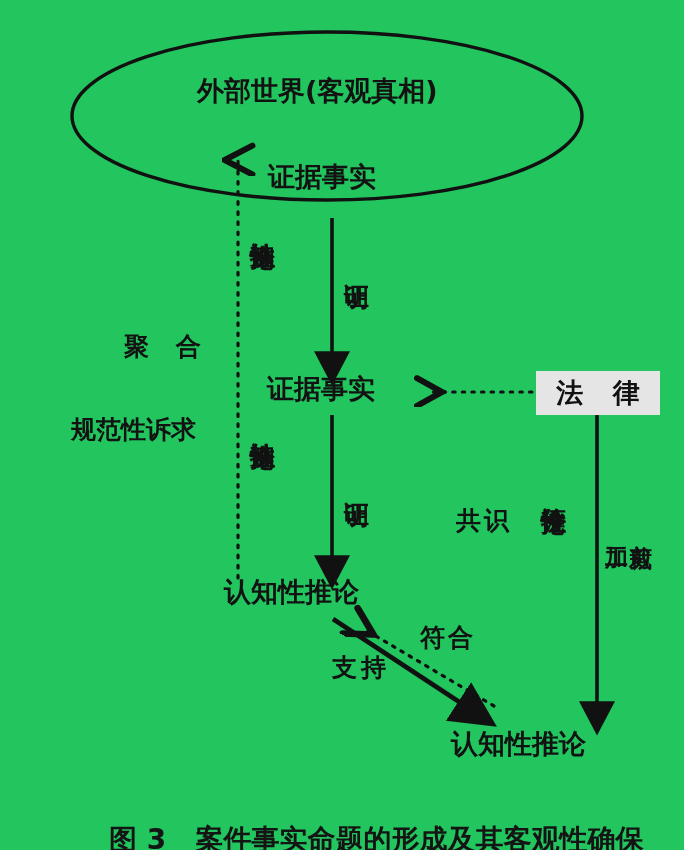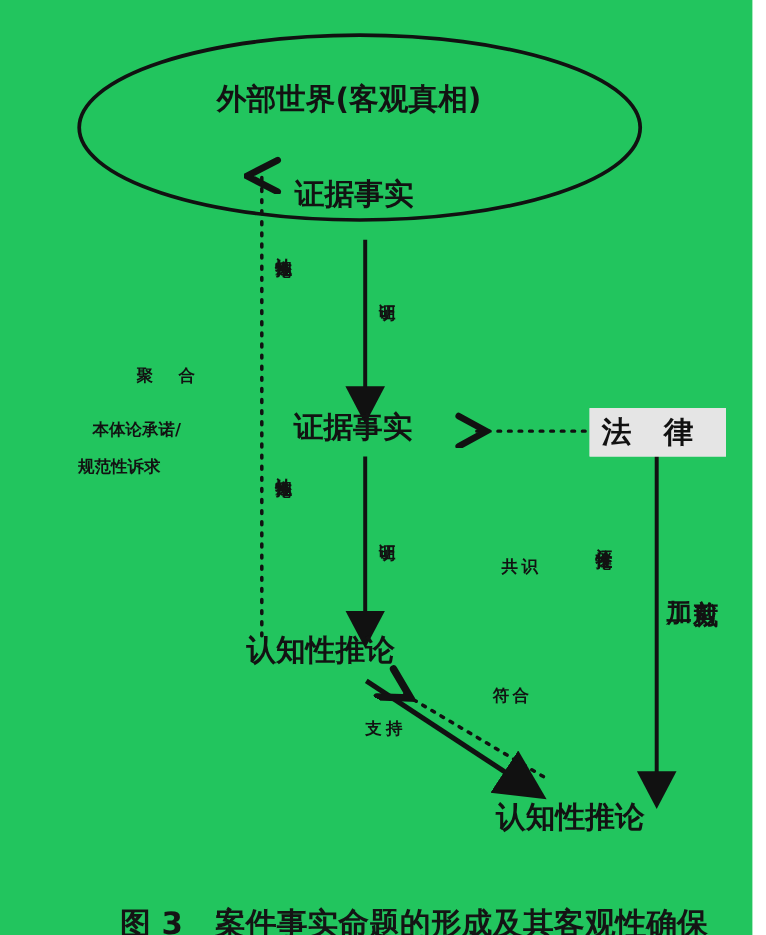--- a/index.html
+++ b/index.html
@@ -34,38 +34,38 @@
     font-weight: 700;
     letter-spacing: 0px;
   }
   
   .node {
     font-size: 27px;
     font-weight: 700;
   }
   
   .edge {
-    font-size: 15px;
+    font-size: 25px;
     font-weight: 700;
   }
   
   .vert {
     writing-mode: vertical-rl;
     text-orientation: upright;
     white-space: nowrap;
     line-height: 1.0;
     letter-spacing: 1px;
   }
   .law-box {
     position: absolute;
     background: #e5e5e5;
     border: 1px solid #e5e5e5;
     display: flex;
     align-items: center;
-    justify-content: flex-start;
+    justify-content: center;
     font-size: 27px;
     font-weight: 700;
     color: #111;
     letter-spacing: 10px;
     text-indent: 10px;
   }
   .caption {
     position: absolute;
     font-size: 28px;
     font-weight: 700;
@@ -144,34 +144,33 @@
   <div class="lbl edge vert" style="left:250px; top:222px;">认知性推论</div>
 
   <div class="lbl edge vert" style="left:250px; top:422px;">认知性推论</div>
 
   <div class="lbl edge vert" style="left:344px; top:264px;">证明</div>
 
   <div class="lbl edge vert" style="left:344px; top:482px;">证明</div>
 
   <div class="lbl edge" style="left:124px; top:334px; letter-spacing:9px;">聚 合</div>
 
-  <div class="lbl edge" style="left:84px; top:383px;">本体论承诺/</div>
 
   <div class="lbl edge" style="left:71px; top:417px;">规范性诉求</div>
 
   <div class="lbl edge" style="left:456px; top:508px; letter-spacing:3px;">共识</div>
 
   <div class="lbl edge vert" style="left:541px; top:487px;">评价性推论</div>
 
   <div class="two-col" style="left:605px; top:527px;">
     <span class="lbl vert" style="position:relative; left:auto; top:auto;">剪裁</span>
     <span class="lbl vert" style="position:relative; left:auto; top:auto;">加工</span>
   </div>
 
   <div class="lbl edge" style="left:332px; top:655px; letter-spacing:4px;">支持</div>
 
-  <div class="lbl edge" style="left:448px; top:625px; letter-spacing:3px;">符合</div>
+  <div class="lbl edge" style="left:420px; top:625px; letter-spacing:3px;">符合</div>
 
   <div class="caption" style="left:70px; top:788px;">
     <span>图 3</span><span>&nbsp;&nbsp;&nbsp;</span><span>案件事实命题的形成及其客观性确保</span>
   </div>
 
 </div>
 
 </body></html>

